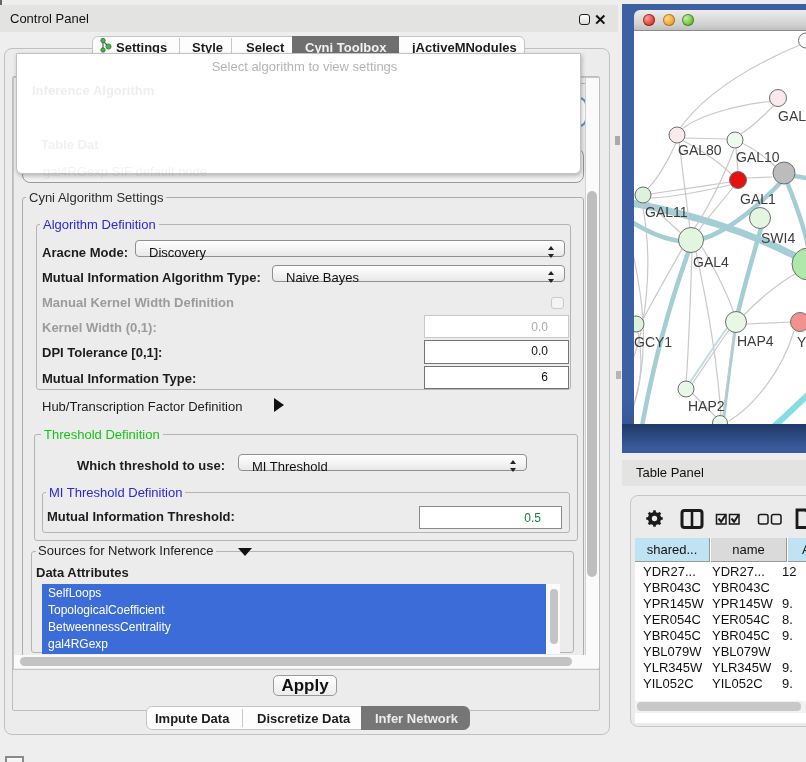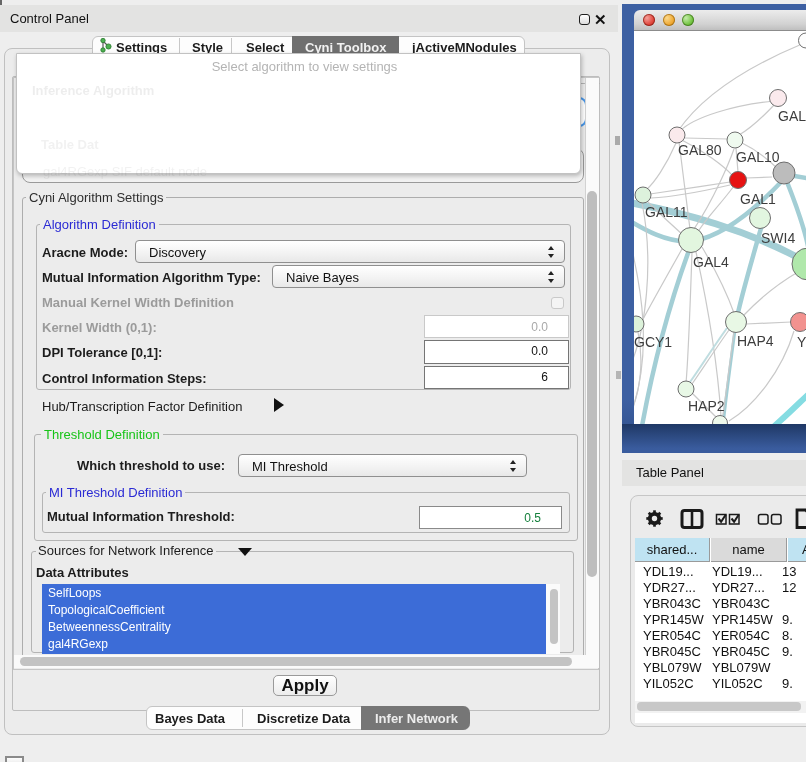--- a/index.html
+++ b/index.html
@@ -1,19 +1,19 @@
 <!DOCTYPE html>
 <html><head>
 <meta charset="utf-8">
 <style>
 * { margin:0; padding:0; box-sizing:border-box; }
 html,body { width:806px; height:762px; background:#eeeeee; font-family:"Liberation Sans", sans-serif; overflow:hidden; position:relative; }
 .abs { position:absolute; }
 .grouplab { position:absolute; top:-8px; left:8px; background:#ececec; padding:0 3px; font-size:13px; color:#2e2e2e; line-height:15px; }
-.combo { position:absolute; border:1px solid #8f8f8f; border-radius:4px; background:linear-gradient(#ffffff,#f2f2f2 60%,#e8e8e8); height:23px; font-size:13px; color:#111; }
+.combo { position:absolute; border:1px solid #8f8f8f; border-radius:4px; background:linear-gradient(#ffffff,#f2f2f2 60%,#e8e8e8); height:17px; font-size:13px; color:#111; }
 .combo .ctext { position:absolute; left:13px; top:4px; }
 .combo .arr { position:absolute; right:8px; top:3px; width:9px; height:16px; }
 .arr:before { content:""; position:absolute; left:1px; top:2px; border-left:3.5px solid transparent; border-right:3.5px solid transparent; border-bottom:4.5px solid #222; }
 .arr:after { content:""; position:absolute; left:1px; bottom:2px; border-left:3.5px solid transparent; border-right:3.5px solid transparent; border-top:4.5px solid #222; }
 .inp { position:absolute; background:#fff; font-size:12px; text-align:right; padding-right:20px; }
 .lab { position:absolute; font-size:13px; font-weight:bold; color:#1c1c1c; white-space:nowrap; }
 </style>
 </head>
 <body>
 
@@ -69,21 +69,21 @@
 <div class="combo" style="left:272px;top:265px;width:293px;">
     <span class="ctext">Naive Bayes</span>
     <span class="arr"></span>
   </div>
 <div class="lab" style="left:42px;top:295px;color:#9b9b9b;">Manual Kernel Width Definition</div>
 <div class="abs" style="left:551px;top:297px;width:13px;height:12px;background:#f4f4f4;border:1px solid #c9c9c9;border-radius:3px;"></div>
 <div class="lab" style="left:42px;top:320px;color:#9b9b9b;">Kernel Width (0,1):</div>
 <div class="inp" style="left:424px;top:315px;width:145px;height:23px;border:1px solid #c9c9c9;color:#a9a9a9;line-height:22px;">0.0</div>
 <div class="lab" style="left:42px;top:345px;text-align:center;">DPI Tolerance [0,1]:</div>
 <div class="inp" style="left:424px;top:340px;width:145px;height:24px;border:1.5px solid #757575;color:#111;line-height:21px;">0.0</div>
-<div class="lab" style="left:42px;top:371px;">Control Information Steps:</div>
+<div class="lab" style="left:42px;top:371px;">Mutual Information Type:</div>
 <div class="inp" style="left:424px;top:366px;width:145px;height:23px;border:1.5px solid #757575;color:#111;line-height:20px;">6</div>
 
 <div class="abs" style="left:42px;top:399px;font-size:13px;color:#1c1c1c;">Hub/Transcription Factor Definition</div>
 <div class="abs" style="left:274px;top:398px;width:0;height:0;border-top:7px solid transparent;border-bottom:7px solid transparent;border-left:10px solid #111;"></div>
 
 <div class="abs" style="left:34px;top:434px;width:544px;height:107px;border:1px solid #b4b4b4;border-radius:3px;">
   <span class="grouplab" style="left:6px;color:#18c418;">Threshold Definition</span>
 </div>
 <div class="lab" style="left:77px;top:458px;">Which threshold to use:</div>
 <div class="combo" style="left:238px;top:454px;width:289px;">
@@ -108,21 +108,21 @@
 <div class="abs" style="left:550px;top:589px;width:8px;height:55px;background:#c4c4c4;border-radius:4px;"></div>
 
 <div class="abs" style="left:14px;top:655px;width:571px;height:13px;background:#fafafa;"></div>
 <div class="abs" style="left:585px;top:655px;width:14px;height:13px;background:#fafafa;"></div>
 <div class="abs" style="left:20px;top:657px;width:552px;height:9px;background:#c3c3c3;border-radius:5px;"></div>
 
 <div class="abs" style="left:273px;top:675px;width:64px;height:21px;border:1px solid #9a9a9a;border-radius:5px;background:linear-gradient(#ffffff,#ececec);text-align:center;font-size:17px;font-weight:bold;color:#111;line-height:20px;">Apply</div>
 
 <div class="abs" style="left:146px;top:706px;width:324px;height:24px;background:#fdfdfd;border:1px solid #c4c4c4;border-radius:6px;"></div>
 <div class="abs" style="left:242px;top:709px;width:1px;height:18px;background:#c8c8c8;"></div>
-<div class="abs" style="left:155px;top:711px;font-size:13px;font-weight:bold;color:#1c1c1c;">Bayes Data</div>
+<div class="abs" style="left:155px;top:711px;font-size:13px;font-weight:bold;color:#1c1c1c;">Impute Data</div>
 <div class="abs" style="left:257px;top:711px;font-size:13px;font-weight:bold;color:#1c1c1c;">Discretize Data</div>
 <div class="abs" style="left:361px;top:706px;width:109px;height:24px;background:#767676;border-radius:0 7px 7px 0;"></div>
 <div class="abs" style="left:375px;top:711px;font-size:13px;font-weight:bold;color:#ededed;">Infer Network</div>
 
 <div class="abs" style="left:16px;top:53px;width:565px;height:121px;background:#fff;border:1px solid #c2c2c2;border-radius:0 0 6px 6px;box-shadow:1px 2px 4px rgba(0,0,0,0.25);z-index:50;">
   <div style="position:absolute;left:0;top:5px;width:100%;text-align:center;font-size:13px;color:#b4b4b4;margin-left:6px;">Select algorithm to view settings</div>
   <div style="position:absolute;left:15px;top:29px;font-size:13px;font-weight:bold;color:rgba(60,60,60,0.09);">Inference Algorithm</div>
   <div style="position:absolute;left:24px;top:83px;font-size:13px;font-weight:bold;color:rgba(60,60,60,0.07);">Table Dat</div>
   <div style="position:absolute;left:26px;top:110px;font-size:13px;color:rgba(60,60,60,0.07);">gal4RGexp SIF default node</div>
 </div>
@@ -246,27 +246,27 @@
   <path d="M 157,10 h 8.5 l 5.5,5.5 v 12 h -14 z" fill="none" stroke="#1a1a1a" stroke-width="2.8"></path>
 </svg>
 
 <div class="abs" style="left:635px;top:538px;width:171px;height:185px;background:#fff;overflow:hidden;">
 
   <div style="position:absolute;left:0;top:0;width:75px;height:24px;background:#bfe3f2;border-right:1px solid #9a9a9a;border-bottom:1px solid #9a9a9a;font-size:13px;color:#111;text-align:center;line-height:23px;">shared...</div>
   <div style="position:absolute;left:76px;top:0;width:76px;height:24px;background:#dadada;border-right:1px solid #9a9a9a;border-bottom:1px solid #9a9a9a;font-size:13px;color:#111;text-align:center;line-height:23px;">name</div>
   <div style="position:absolute;left:153px;top:0;width:40px;height:24px;background:#bfe3f2;border-bottom:1px solid #9a9a9a;font-size:13px;color:#111;padding-left:14px;line-height:23px;">A</div>
 
   <div style="position:absolute;left:0;top:26px;font-size:13px;color:#111;line-height:16px;">
-    <div><span style="display:inline-block;width:77px;padding-left:8px;">YDL19...</span><span style="display:inline-block;width:70px;">YDL19...</span><span>13</span></div>
     <div><span style="display:inline-block;width:77px;padding-left:8px;">YDR27...</span><span style="display:inline-block;width:70px;">YDR27...</span><span>12</span></div>
     <div><span style="display:inline-block;width:77px;padding-left:8px;">YBR043C</span><span style="display:inline-block;width:70px;">YBR043C</span><span></span></div>
     <div><span style="display:inline-block;width:77px;padding-left:8px;">YPR145W</span><span style="display:inline-block;width:70px;">YPR145W</span><span>9.</span></div>
     <div><span style="display:inline-block;width:77px;padding-left:8px;">YER054C</span><span style="display:inline-block;width:70px;">YER054C</span><span>8.</span></div>
     <div><span style="display:inline-block;width:77px;padding-left:8px;">YBR045C</span><span style="display:inline-block;width:70px;">YBR045C</span><span>9.</span></div>
     <div><span style="display:inline-block;width:77px;padding-left:8px;">YBL079W</span><span style="display:inline-block;width:70px;">YBL079W</span><span></span></div>
+    <div><span style="display:inline-block;width:77px;padding-left:8px;">YLR345W</span><span style="display:inline-block;width:70px;">YLR345W</span><span>9.</span></div>
     <div><span style="display:inline-block;width:77px;padding-left:8px;">YIL052C</span><span style="display:inline-block;width:70px;">YIL052C</span><span>9.</span></div>
   </div>
 
   <div style="position:absolute;left:0;top:163px;width:171px;height:12px;background:#f2f2f2;"></div>
   <div style="position:absolute;left:2px;top:164px;width:164px;height:9px;background:#c8c8c8;border-radius:4px;"></div>
 </div>
 
 <div class="abs" style="left:5px;top:756px;width:19px;height:12px;background:linear-gradient(#fdfdfd,#e4e4e4);border:2.5px solid #8a8a8a;"></div>
 
 </body></html>

